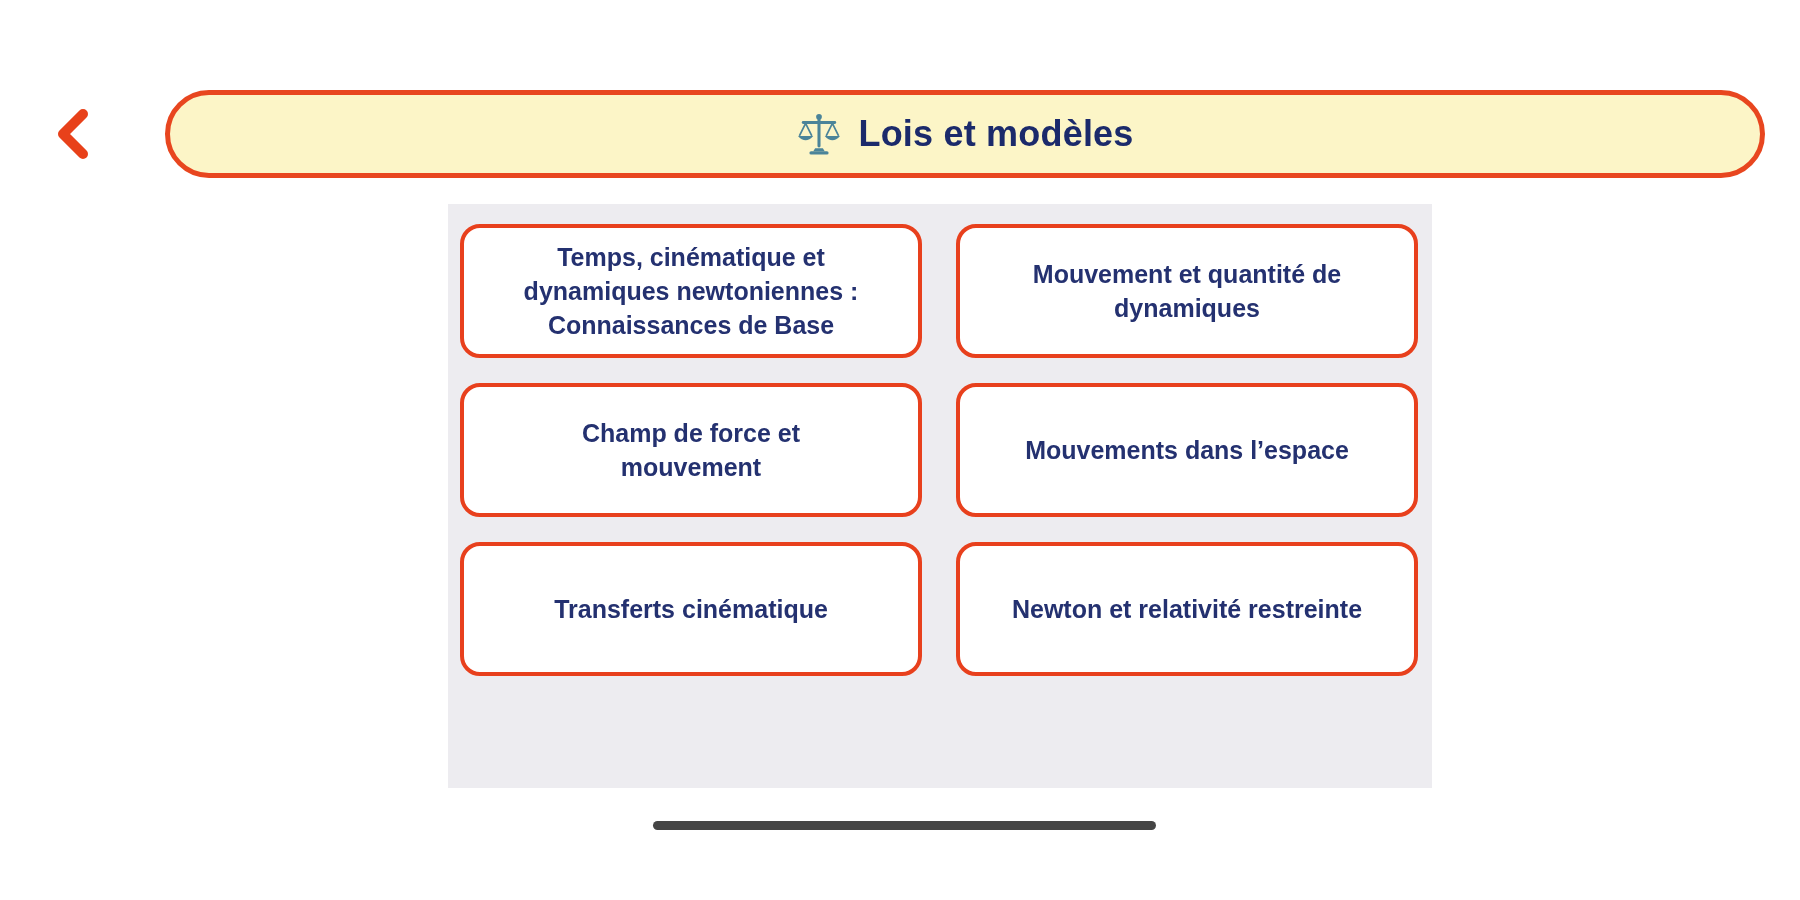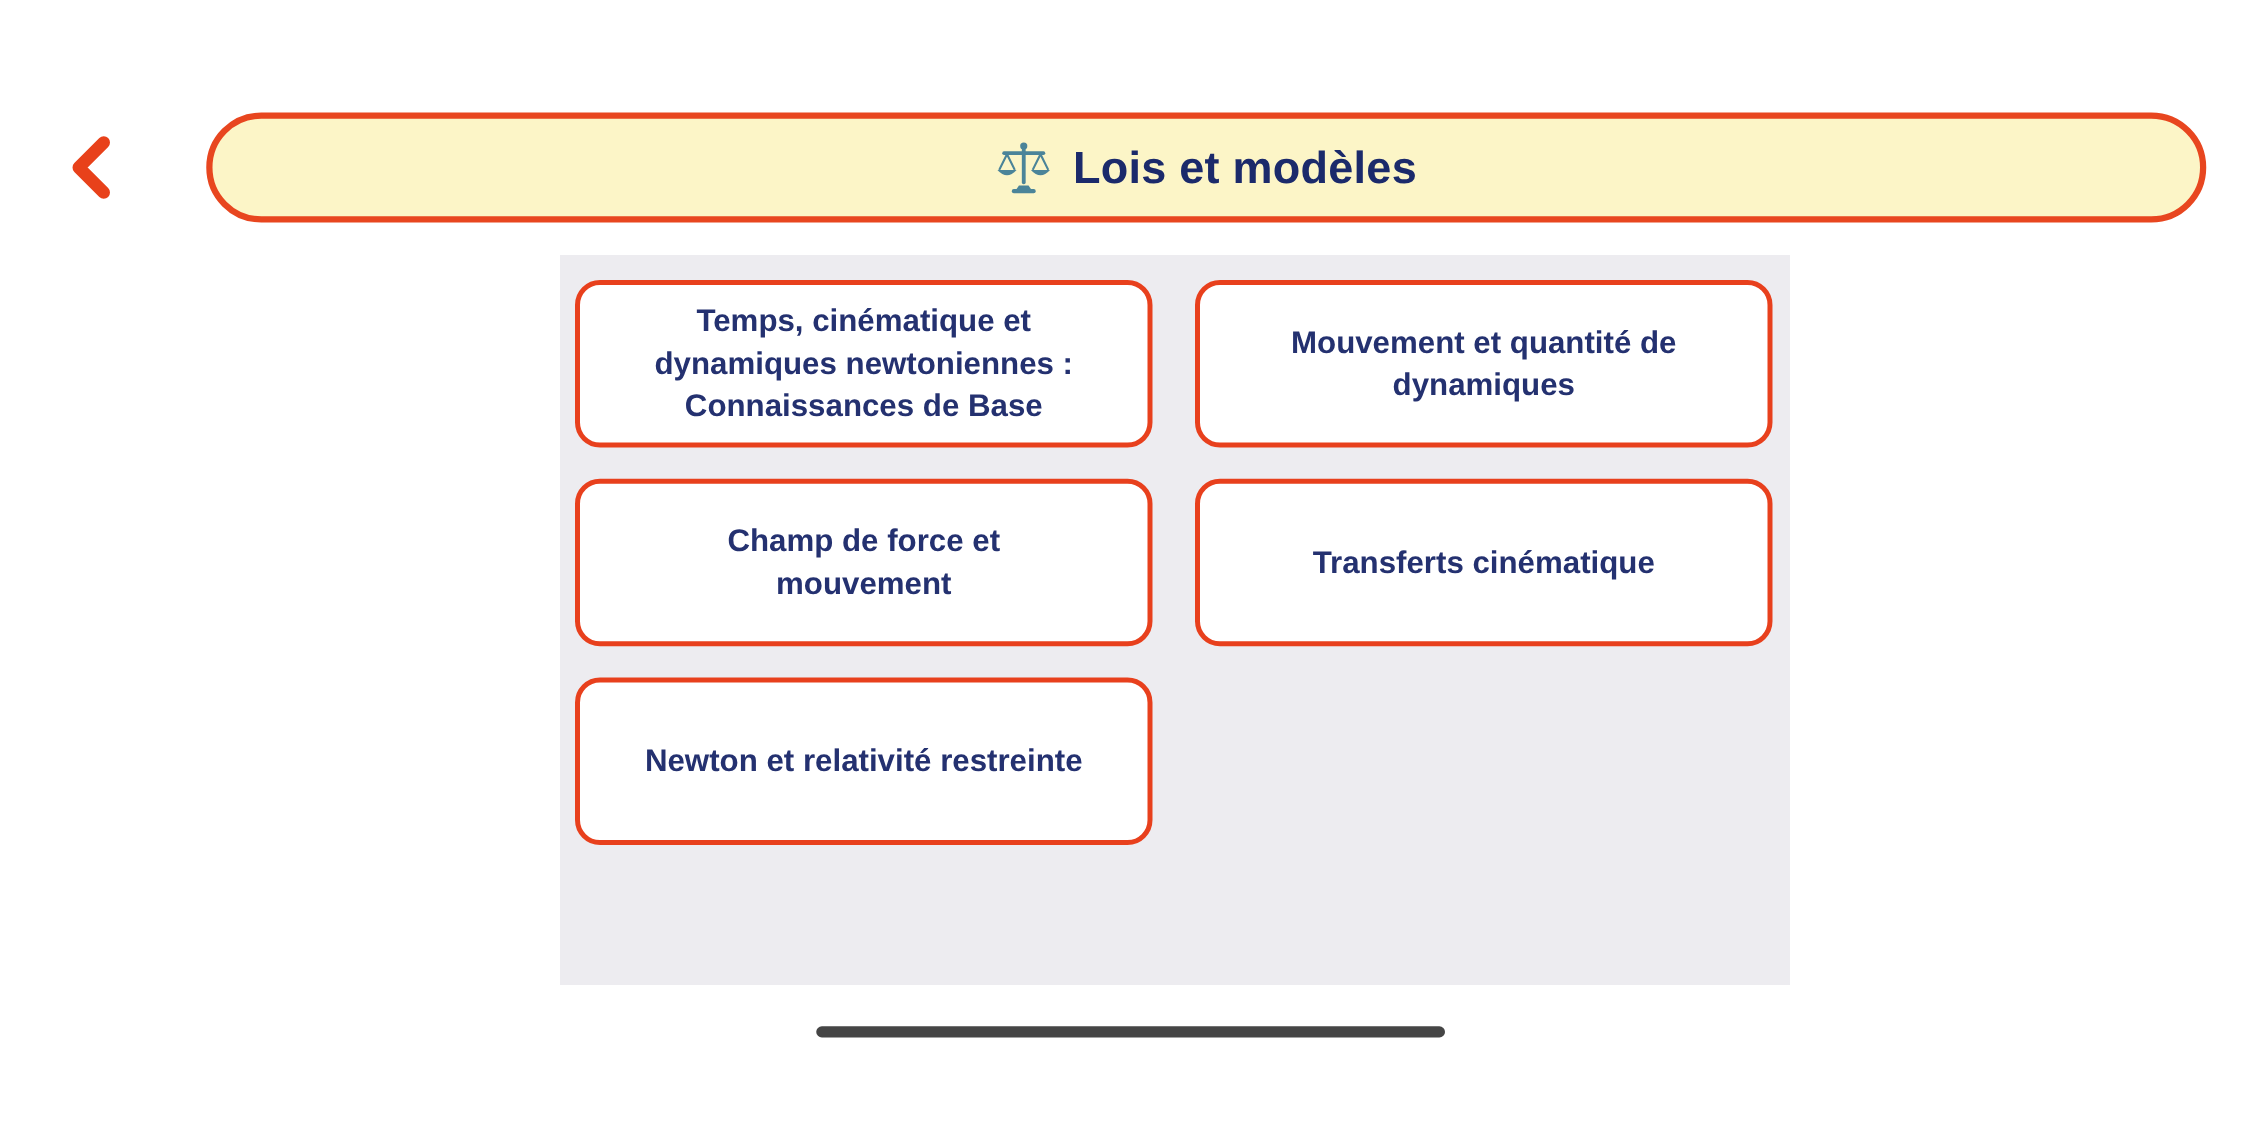--- a/index.html
+++ b/index.html
@@ -112,18 +112,19 @@
 
 <div class="panel">
   <div class="topics-grid">
     <button class="topic-btn">Temps, cinématique et
 dynamiques newtoniennes :
 Connaissances de Base</button>
     <button class="topic-btn">Mouvement et quantité de
 dynamiques</button>
     <button class="topic-btn">Champ de force et
 mouvement</button>
+    <button class="topic-btn">Mouvements dans l’espace</button>
     <button class="topic-btn">Transferts cinématique</button>
     <button class="topic-btn">Newton et relativité restreinte</button>
   </div>
 </div>
 
 <div class="home-indicator"></div>
 
 </body></html>

